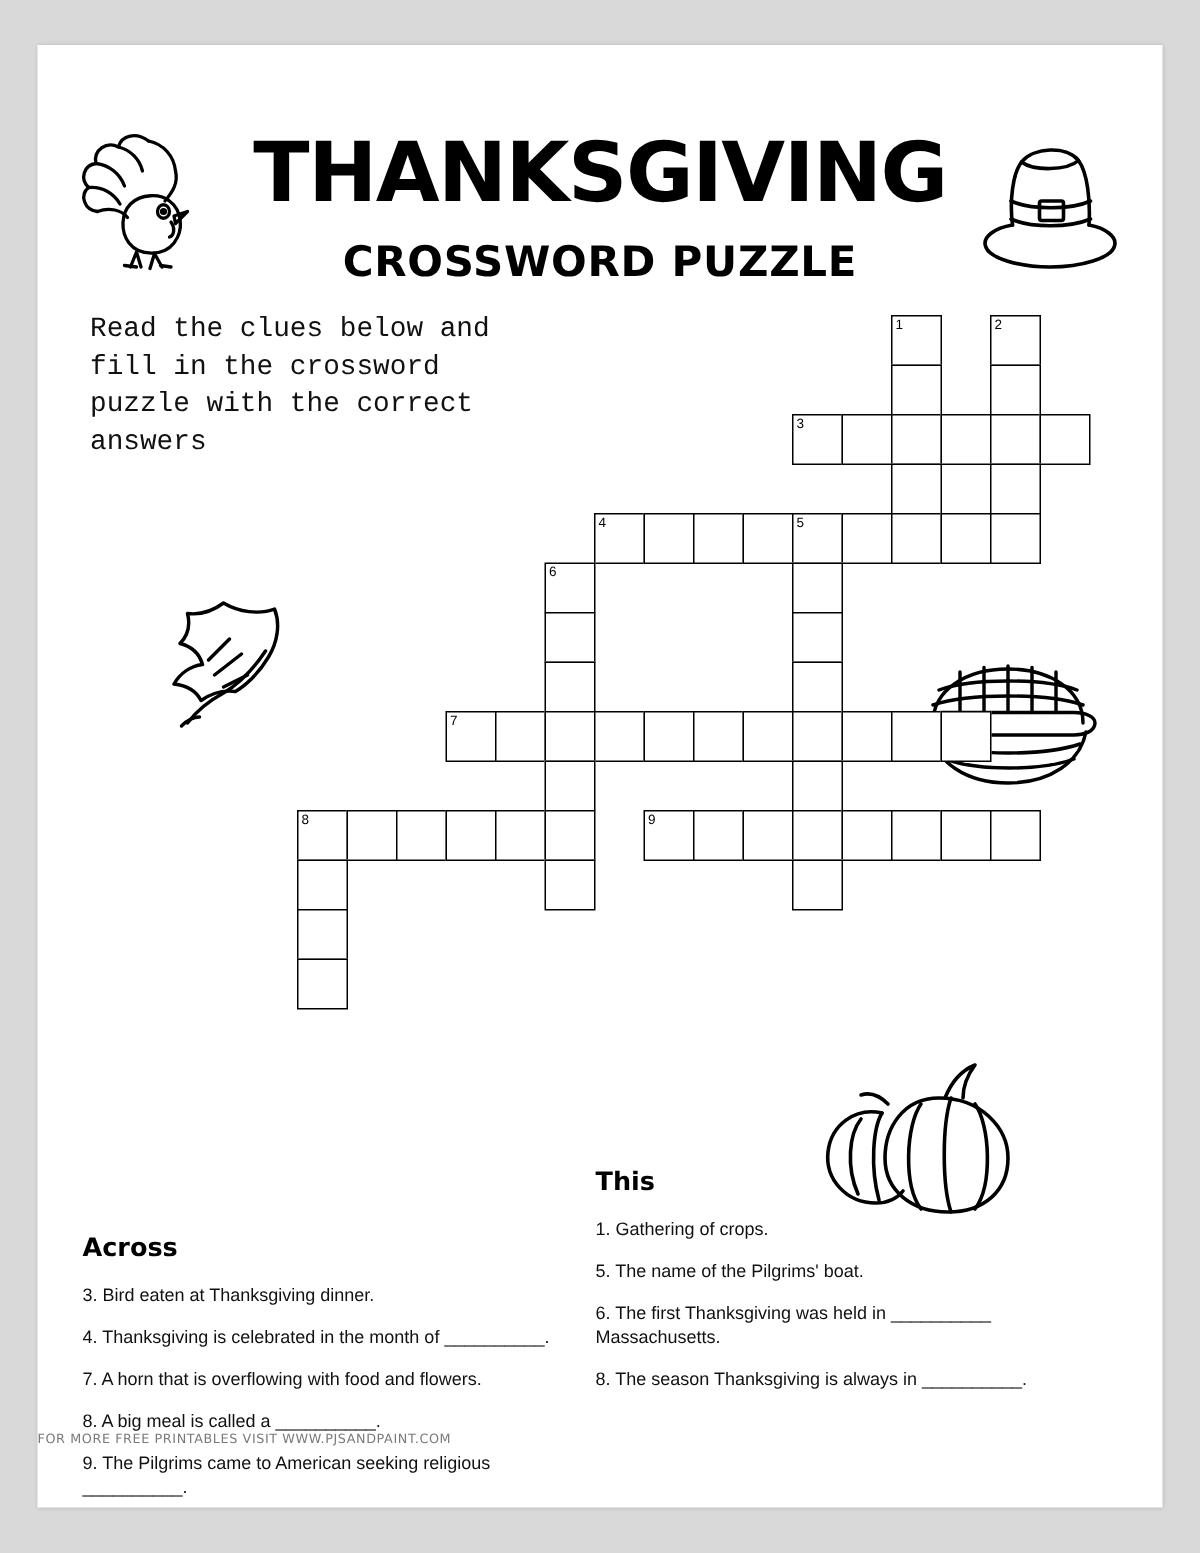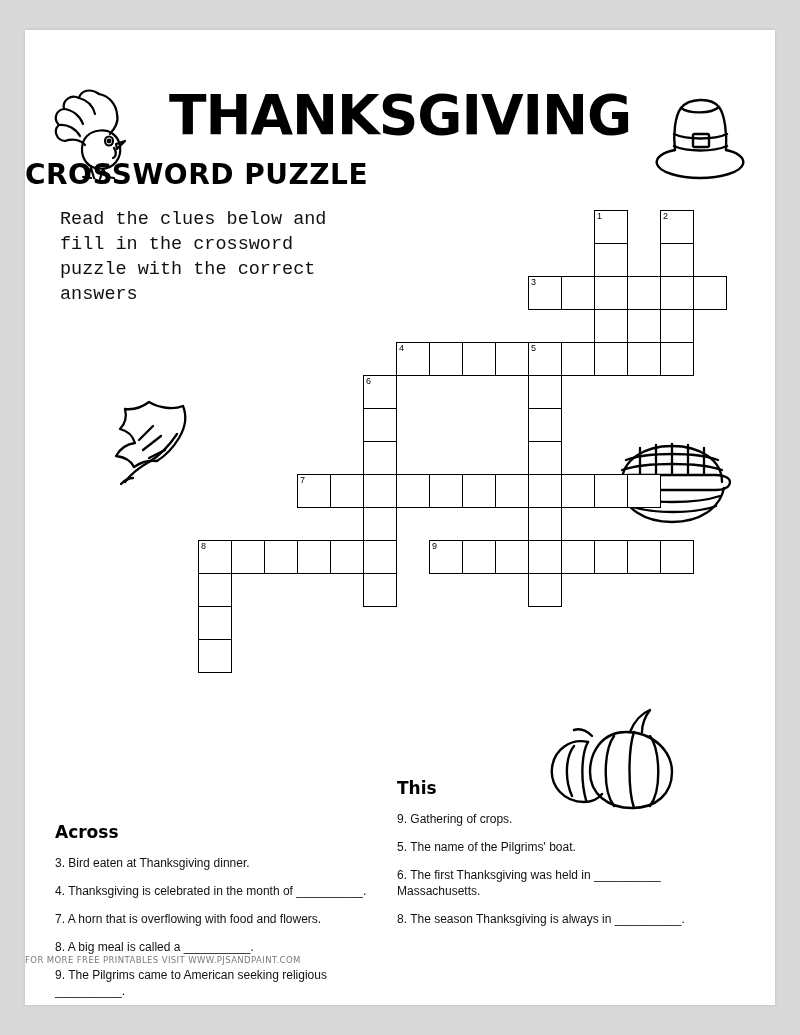--- a/index.html
+++ b/index.html
@@ -42,21 +42,21 @@
     font-weight: bold;
     font-size: 55px;
     letter-spacing: -1px;
     color: #000;
     line-height: 1;
   }
   #title-sub {
     position: absolute;
     left: 0; top: 103px;
     width: 750px;
-    text-align: left;
+    text-align: center;
     font-family: "DejaVu Sans", sans-serif;
     font-weight: bold;
     font-size: 28px;
     letter-spacing: 0.5px;
     color: #000;
     line-height: 1;
   }
   .deco { position: absolute; }
   #turkey-icon { left: 22px; top: 20px; }
   #hat-icon { left: 620px; top: 30px; }
@@ -314,21 +314,21 @@
       <div class="clue-col" id="col-across">
         <div class="clue-heading">Across</div>
         <div class="clue-item">3. Bird eaten at Thanksgiving dinner.</div>
         <div class="clue-item">4. Thanksgiving is celebrated in the month of __________.</div>
         <div class="clue-item">7. A horn that is overflowing with food and flowers.</div>
         <div class="clue-item">8. A big meal is called a __________.</div>
         <div class="clue-item">9. The Pilgrims came to American seeking religious __________.</div>
       </div>
       <div class="clue-col" id="col-down">
         <div class="clue-heading">This</div>
-        <div class="clue-item">9. Gathering of crops.</div>
+        <div class="clue-item">1. Gathering of crops.</div>
         <div class="clue-item">5. The name of the Pilgrims' boat.</div>
         <div class="clue-item">6. The first Thanksgiving was held in __________ Massachusetts.</div>
         <div class="clue-item">8. The season Thanksgiving is always in __________.</div>
       </div>
     </div>
 
     <div id="footer">FOR MORE FREE PRINTABLES VISIT WWW.PJSANDPAINT.COM</div>
 
   </div>
 </div>

